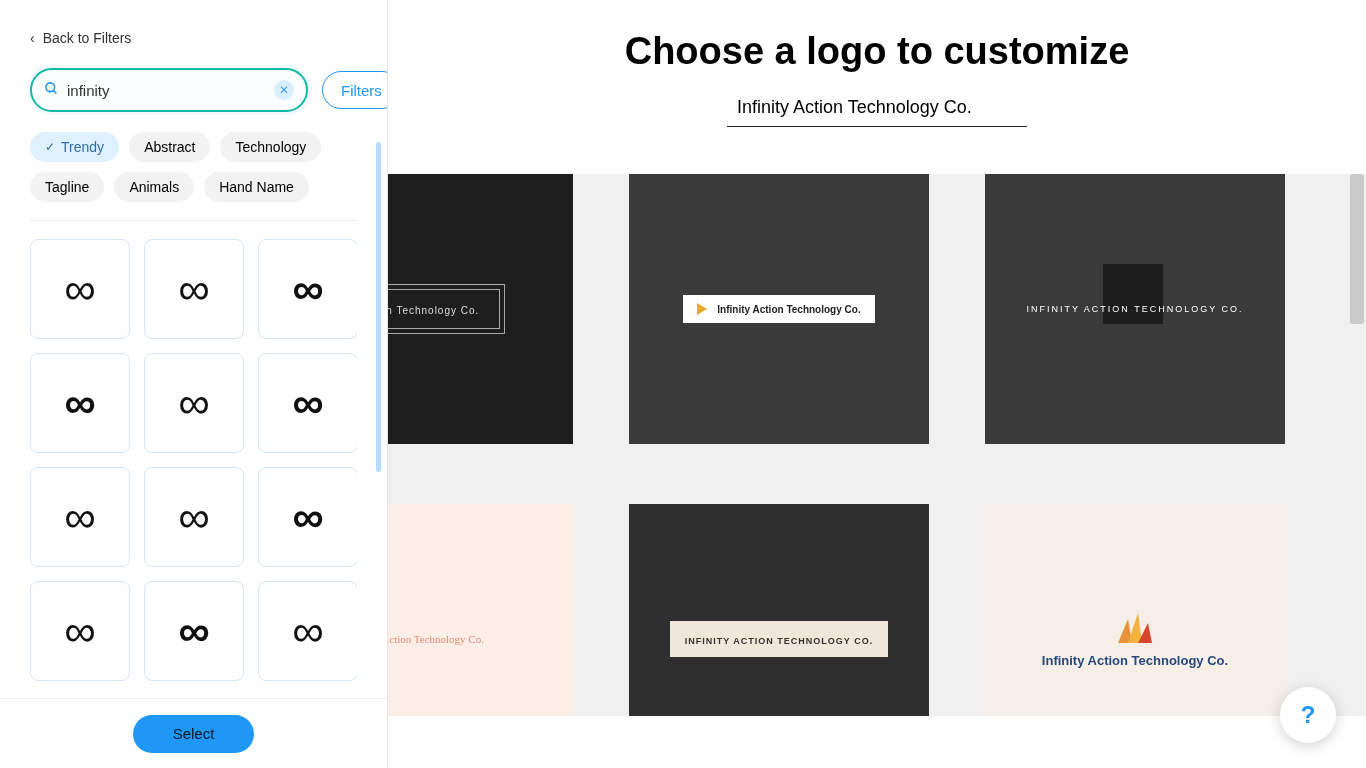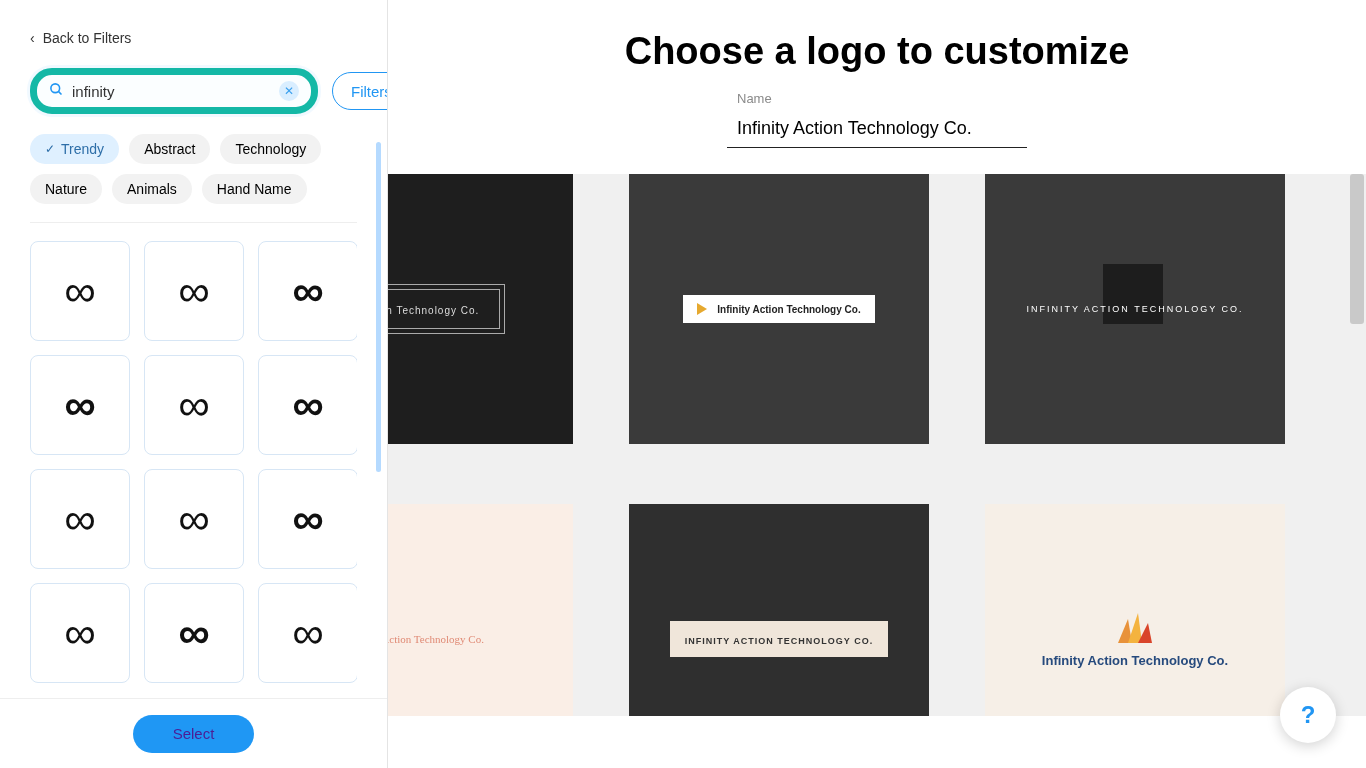--- a/index.html
+++ b/index.html
@@ -14,21 +14,21 @@
     border-right: 1px solid #e4e4e4;
     background: #fff;
     display: flex; flex-direction: column;
   }
   .sb-inner { padding: 30px 30px 0 30px; flex: 1; overflow: hidden; position: relative;}
   .back { display:flex; align-items:center; gap:8px; color:#333; font-size:14px; cursor:pointer; margin-bottom:22px;}
   .back .chev { font-size:14px; color:#333; }
   .search-row { display:flex; gap:14px; align-items:center; margin-bottom:20px;}
   .search-box {
     flex:1; display:flex; align-items:center; gap:8px;
-    border:7px solid #14b8a6; background:#fbfeff;
+    border:2px solid #14b8a6; background:#fbfeff;
     border-radius: 22px; height:44px; padding:16px 12px;
     box-shadow: 0 0 0 3px rgba(200,230,255,0.25);
   }
   .search-box .mag { color:#2196f3; font-size:15px;}
   .search-box input {
     flex:1; border:none; outline:none; background:transparent;
     font-size:15px; color:#333;
   }
   .search-box .clear {
     width:20px;height:20px;border-radius:50%;
@@ -50,21 +50,21 @@
   .chip .check{font-size:12px;color:#2d6ea8;}
   .grid-wrap { position:relative; height: 480px; overflow:hidden;}
   .icon-grid { display:grid; grid-template-columns:repeat(3, 100px); gap:14px;}
   .icon-cell {
     width:100px;height:100px;border:1px solid #d7e6f5;border-radius:8px;
     display:flex;align-items:center;justify-content:center;
     font-size:44px; color:#111; cursor:pointer; font-family: Arial, sans-serif;
   }
   .scroll-ind { position:absolute; right:6px; top:142px; width:5px; height:330px; background:#b5daff; border-radius:3px;}
   .select-bar { height:70px; border-top:1px solid #eee; background:#fff; display:flex;align-items:center;justify-content:center;}
-  .select-btn { background:#1f97f4; color:#4c1d95; border:none; border-radius:22px; height:38px; padding:0 40px; font-size:15px; cursor:pointer;}
+  .select-btn { background:#1f97f4; color:#0f172a; border:none; border-radius:22px; height:38px; padding:0 40px; font-size:15px; cursor:pointer;}
   
   .main {
     position:absolute; left:388px; top:0; right:0; height:716px;
     overflow:hidden;
   }
   .title { text-align:center; font-size:38px; font-weight:900; letter-spacing:0px; margin-top:30px; font-family: Arial Black, Arial, sans-serif;}
   .fields { display:flex; gap:34px; justify-content:center; margin-top:18px;}
   .fld { width:300px;}
   .fld label{ font-size:13px; color:#8a8a8a; display:block; margin-bottom:6px; padding-left:10px;}
   .fld input{
@@ -136,21 +136,21 @@
           <span class="check">✓</span>
           <span>Trendy</span>
         </div>
       <div class="chip">
           <span>Abstract</span>
         </div>
       <div class="chip">
           <span>Technology</span>
         </div>
       <div class="chip">
-          <span>Nature</span>
+          <span>Tagline</span>
         </div>
       <div class="chip">
           <span>Animals</span>
         </div>
       <div class="chip">
           <span>Hand Name</span>
         </div>
     </div>
     <div class="grid-wrap">
       <div class="icon-grid">
@@ -172,21 +172,20 @@
   </div>
   <div class="select-bar">
     <button class="select-btn">Select</button>
   </div>
 </div>
 
 <div class="main">
   <div class="title">Choose a logo to customize</div>
   <div class="fields">
     <div class="fld">
-      <label>Name</label>
       <input value="Infinity Action Technology Co." style="">
     </div>
   </div>
   <div class="gallery">
     <div class="grow row1">
       <div class="card c1">
         <div class="r1c1box"><span class="r1c1t">ction Technology Co.</span></div>
       </div>
       <div class="card c2">
         <div class="r1c2box">

